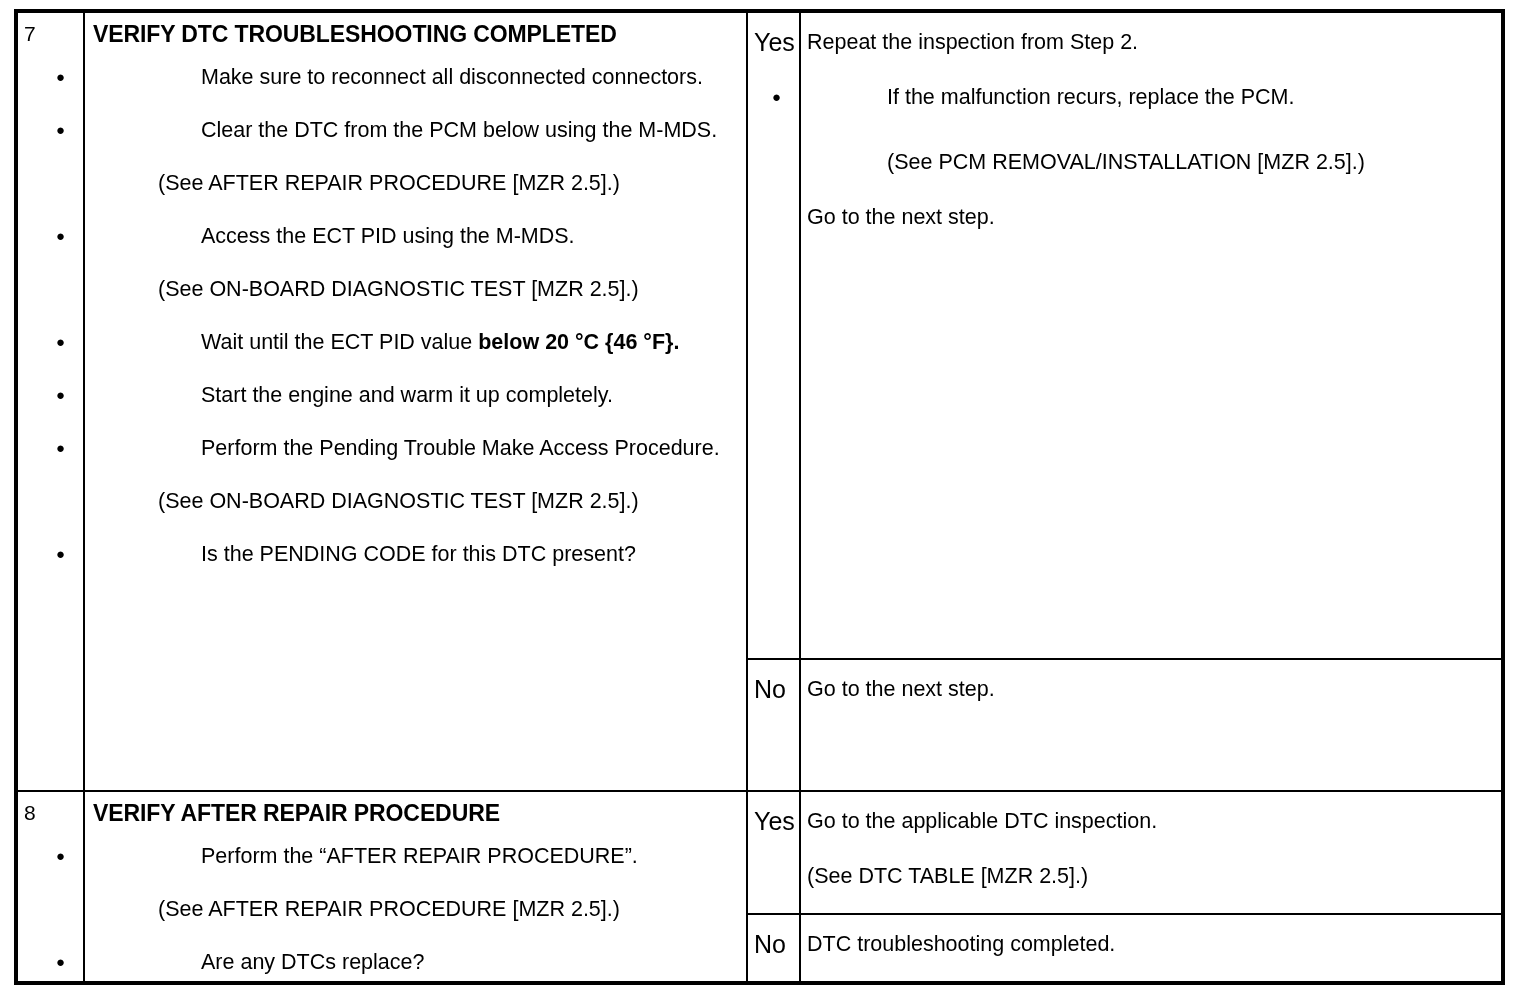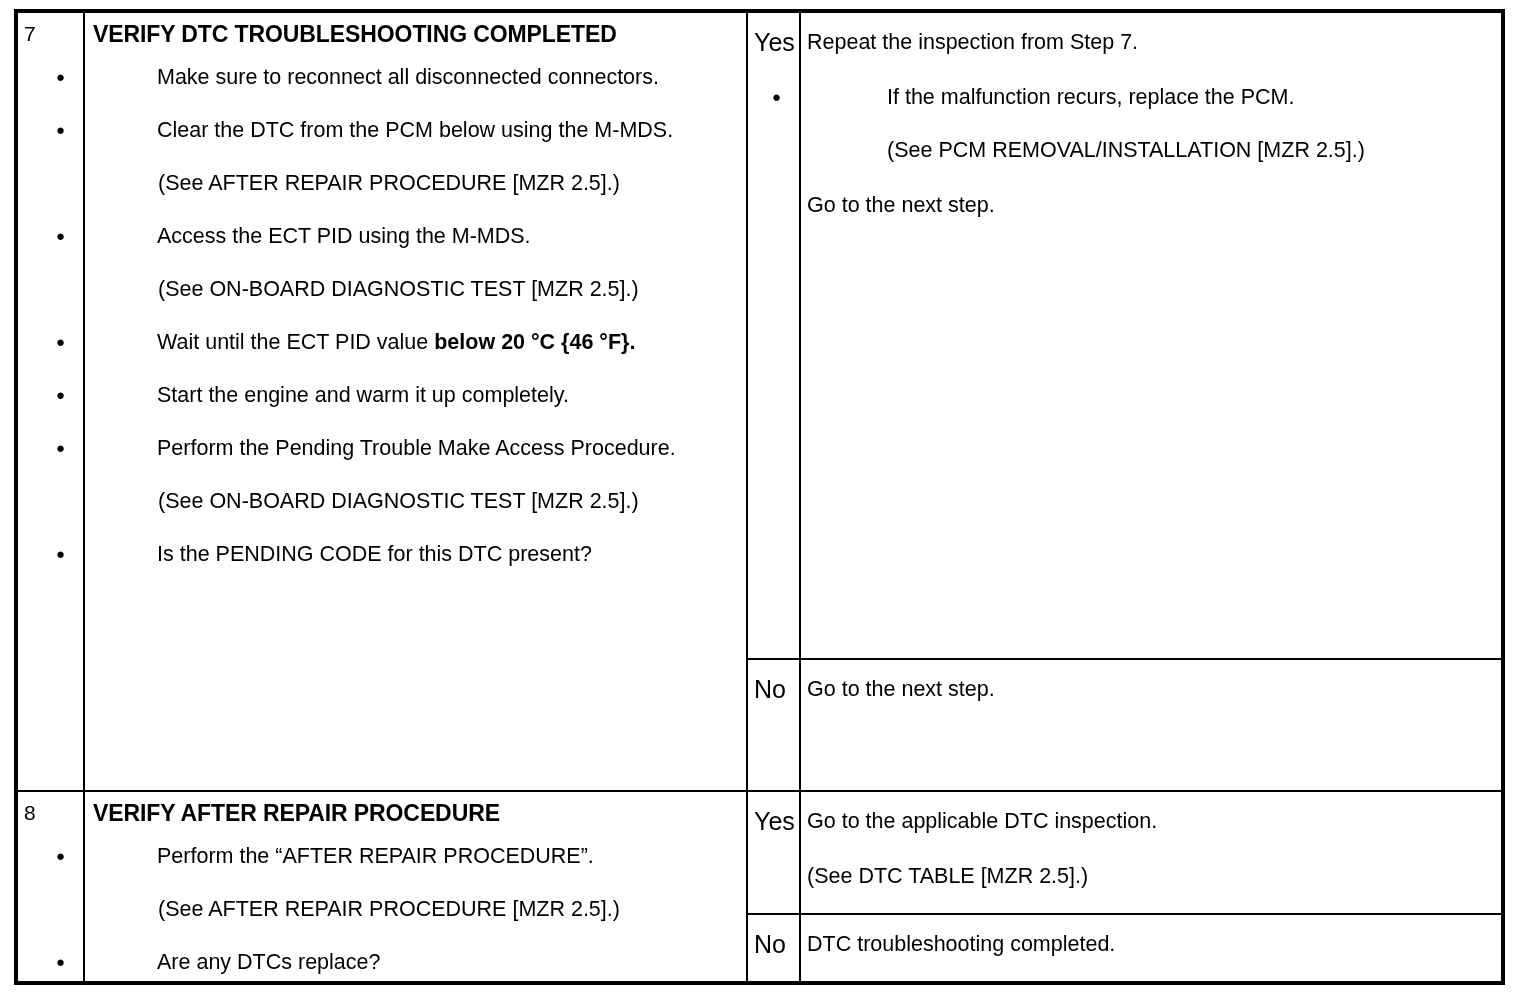--- a/index.html
+++ b/index.html
@@ -65,25 +65,25 @@
     letter-spacing: -0.1px;
     padding: 8px 0 0 8px;
   }
 
   
   .blk {
     font-size: 21.5px;
     line-height: 31px;
     margin: 0;
   }
-  .body-col .blk        { padding-left: 72px; padding-right: 18px; margin-top: 22px; }
+  .body-col .blk        { padding-left: 116px; padding-right: 18px; margin-top: 22px; }
   .body-col .blk.cont   { padding-left: 73px; margin-top: 22px; }
   .action-col .blk      { padding-left: 6px;  padding-right: 14px; margin-top: 0; }
   .action-col .blk.ind  { padding-left: 86px; margin-top: 24px; }
-  .action-col .blk.ind2 { padding-left: 86px; margin-top: 22px; }
+  .action-col .blk.ind2 { padding-left: 86px; margin-top: 34px; }
   .action-col .blk.gap  { margin-top: 24px; }
 
   
   .bullet-item {
     position: relative;
   }
   .bullet-item::before {
     content: "\25CF";
     position: absolute;
     left: -29px;
@@ -162,21 +162,21 @@
             <span>Is the PENDING CODE for this DTC present?</span>
           </div>
         </td>
 
         <td class="answer-cell" style="height:639px">
           <div class="answer-label">Yes</div>
         </td>
 
         <td class="action-col">
           <div class="blk first-line">
-            <span>Repeat the inspection from Step 7.</span>
+            <span>Repeat the inspection from Step 2.</span>
           </div>
 
           <div class="blk ind bullet-item">
             <span>If the malfunction recurs, replace the PCM.</span>
           </div>
 
           <div class="blk ind2">
             <span>(See PCM REMOVAL/INSTALLATION [MZR 2.5].)</span>
           </div>
 

